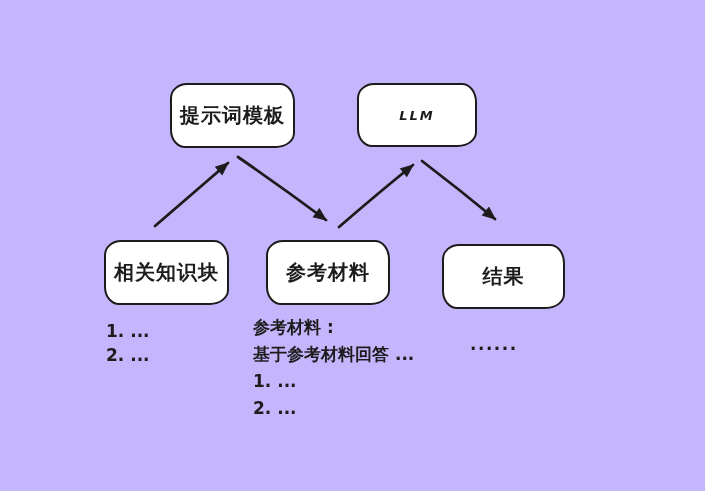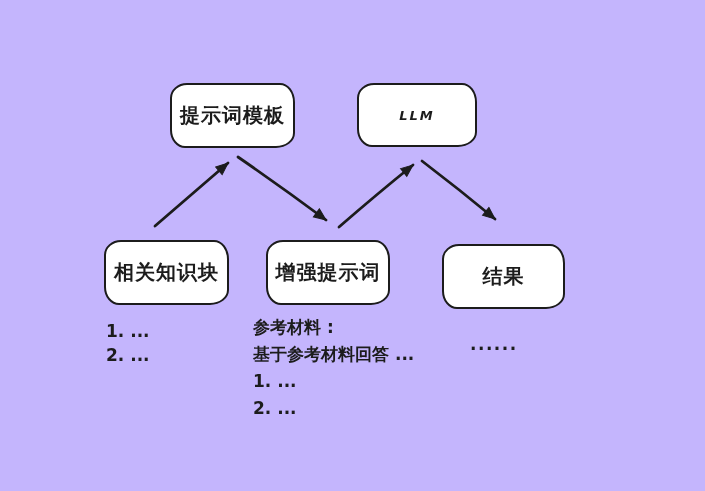--- a/index.html
+++ b/index.html
@@ -82,21 +82,21 @@
 
   <div class="node node-llm">
     <span>LLM</span>
   </div>
 
   <div class="node node-knowledge">
     <span>相关知识块</span>
   </div>
 
   <div class="node node-augmented">
-    <span>增强提示词</span>
+    <span>参考材料</span>
   </div>
 
   <div class="node node-result">
     <span>结果</span>
   </div>
 
   <div class="note note-knowledge">
     <div>1. ...</div>
     <div>2. ...</div>
   </div>

